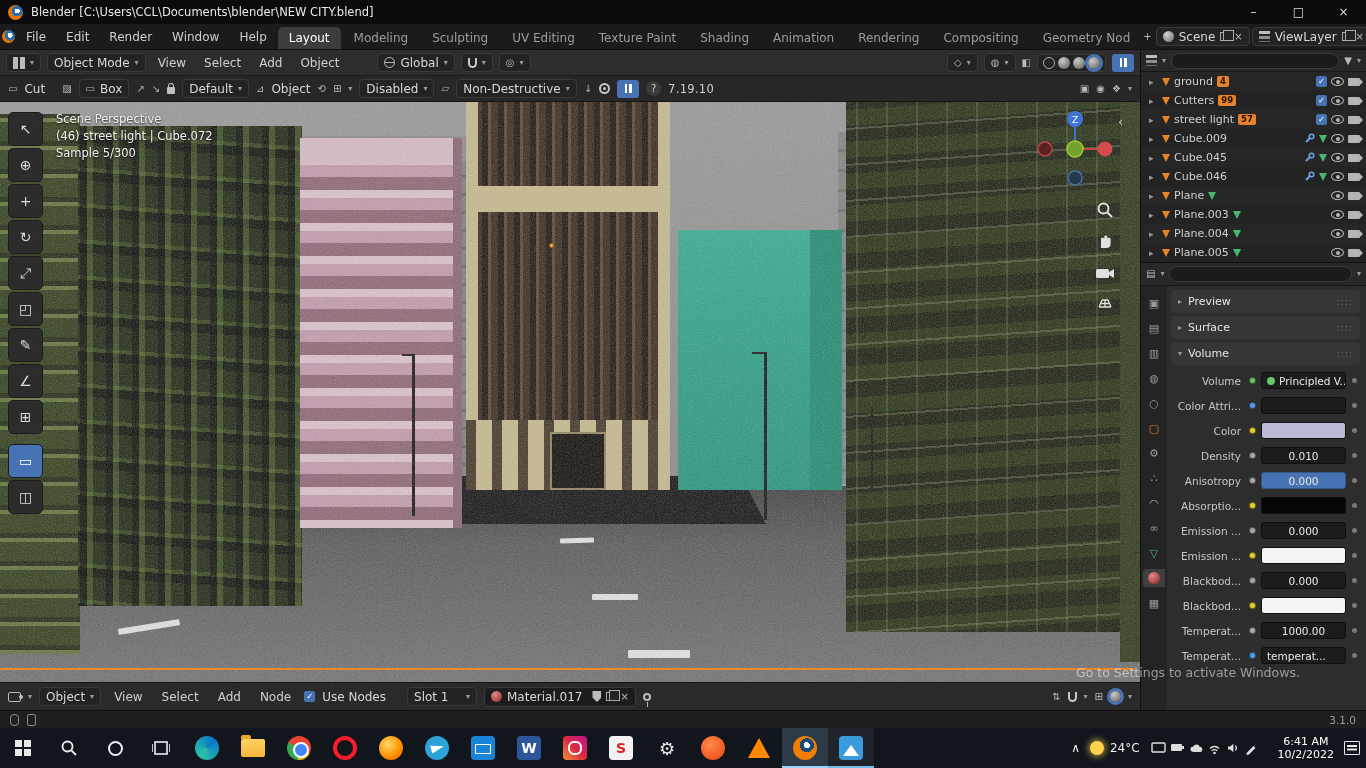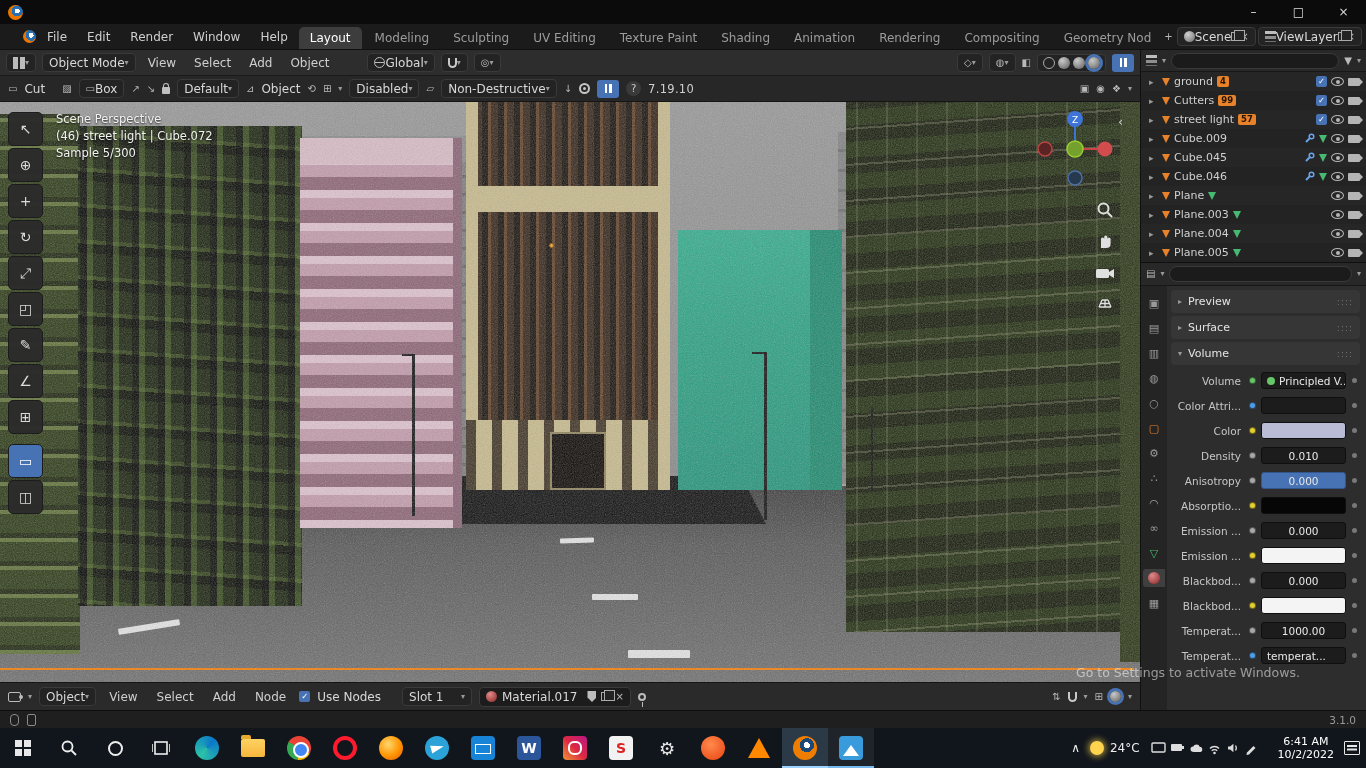--- a/index.html
+++ b/index.html
@@ -11,25 +11,25 @@
 
   
   #titlebar{position:absolute;left:0;top:0;width:1366px;height:24px;background:#0b0b0b;display:flex;align-items:center;padding-left:8px;gap:8px;}
   #titlebar .title-text{font-size:11.5px;color:#e9e9e9;}
   .winbtns{margin-left:auto;display:flex;height:100%;}
   .winbtn{width:45px;height:100%;display:flex;align-items:center;justify-content:center;color:#ddd;font-size:12px;}
   .blogo{width:15px;height:15px;border-radius:50%;flex:none;
     background:radial-gradient(circle at 62% 40%, #ffffff 0 2.5px, #2a6fb0 2.5px 5.5px, #ea7600 5.5px 100%);}
 
   
-  #menubar{position:absolute;left:0;top:24px;width:1366px;height:26px;background:#1b1b1b;display:flex;align-items:center;padding:0 23px;gap:2px;border-bottom:1px solid #101010;}
+  #menubar{position:absolute;left:0;top:24px;width:1366px;height:26px;background:#1b1b1b;display:flex;align-items:center;padding:0 2px;gap:2px;border-bottom:1px solid #101010;}
   .menu-item{padding:0 9px;color:#cfcfcf;line-height:26px;}
   .ws-tab{padding:0 11px;line-height:22px;height:22px;margin-top:3px;color:#9c9c9c;border-radius:5px 5px 0 0;white-space:nowrap;}
   .ws-tab.active{background:#3d3d3d;color:#fff;}
-  .pill{display:flex;align-items:center;background:#232323;border:1px solid #3a3a3a;border-radius:4px;height:19px;padding:0 6px;white-space:nowrap;}
+  .pill{display:flex;align-items:center;gap:5px;background:#232323;border:1px solid #3a3a3a;border-radius:4px;height:19px;padding:0 6px;white-space:nowrap;}
   .chev{font-size:8px;color:#9a9a9a;line-height:1;}
   .icx{color:#b9b9b9;font-size:10px;line-height:1;}
   .ic-copy{width:9px;height:9px;border:1px solid #aaa;position:relative;flex:none;}
   .ic-copy::after{content:"";position:absolute;left:2px;top:-3px;width:9px;height:9px;border:1px solid #aaa;background:#232323;}
   .ball{width:11px;height:11px;border-radius:50%;background:radial-gradient(circle at 35% 30%,#cfcfcf,#6d6d6d);flex:none;}
   .layers-ic{width:11px;height:11px;flex:none;background:linear-gradient(180deg,#bdbdbd 0 3px,transparent 3px 5px,#8f8f8f 5px 8px,transparent 8px 10px,#6f6f6f 10px);}
 
   
   #vph1{position:absolute;left:0;top:50px;width:1140px;height:26px;background:#2d2d2d;border-bottom:1px solid #1a1a1a;display:flex;align-items:center;padding:0 6px;gap:6px;}
   #vph2{position:absolute;left:0;top:76px;width:1140px;height:26px;background:#272727;border-bottom:1px solid #151515;display:flex;align-items:center;padding:0 8px;gap:7px;}
@@ -197,20 +197,21 @@
   #watermark .wm1{font-size:20px;}
   #watermark .wm2{font-size:12.5px;margin-top:17px;}
 </style>
 </head>
 <body>
 
 <div class="screen">
 
   <div id="titlebar">
     <span class="blogo"></span>
+    <span class="title-text">Blender [C:\Users\CCL\Documents\blender\NEW CITY.blend]</span>
     <div class="winbtns">
       <span class="winbtn">–</span>
       <span class="winbtn">□</span>
       <span class="winbtn">×</span>
     </div>
   </div>
 
   <div id="menubar">
     <span class="blogo" style="width:13px;height:13px;"></span>
     <span class="menu-item">File</span>

